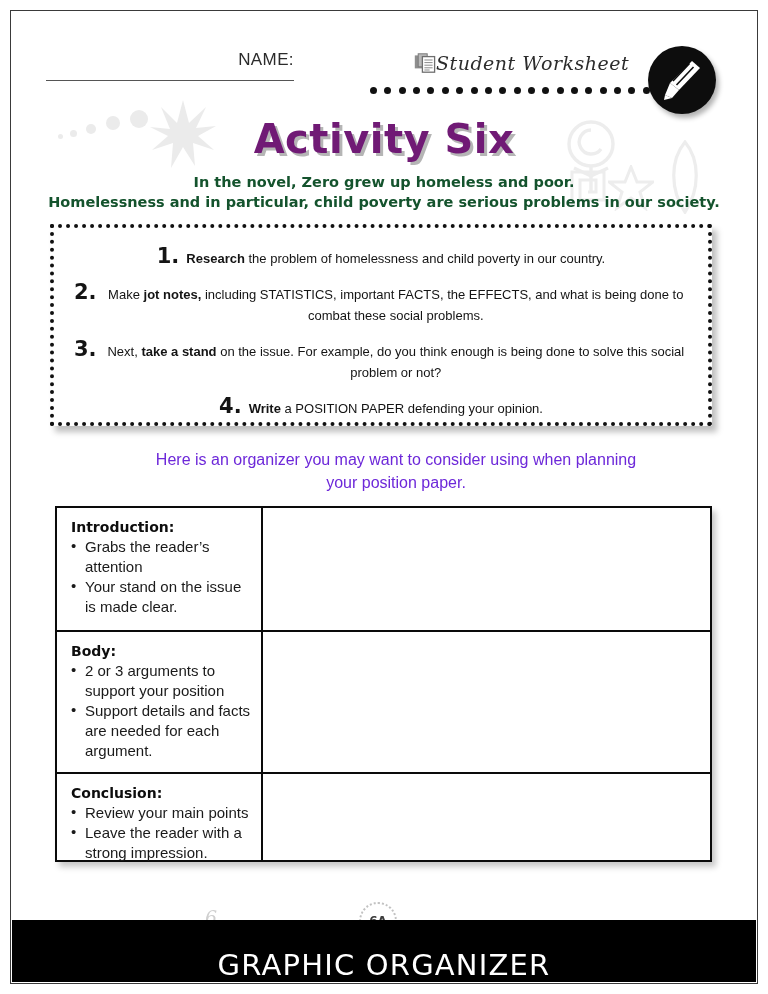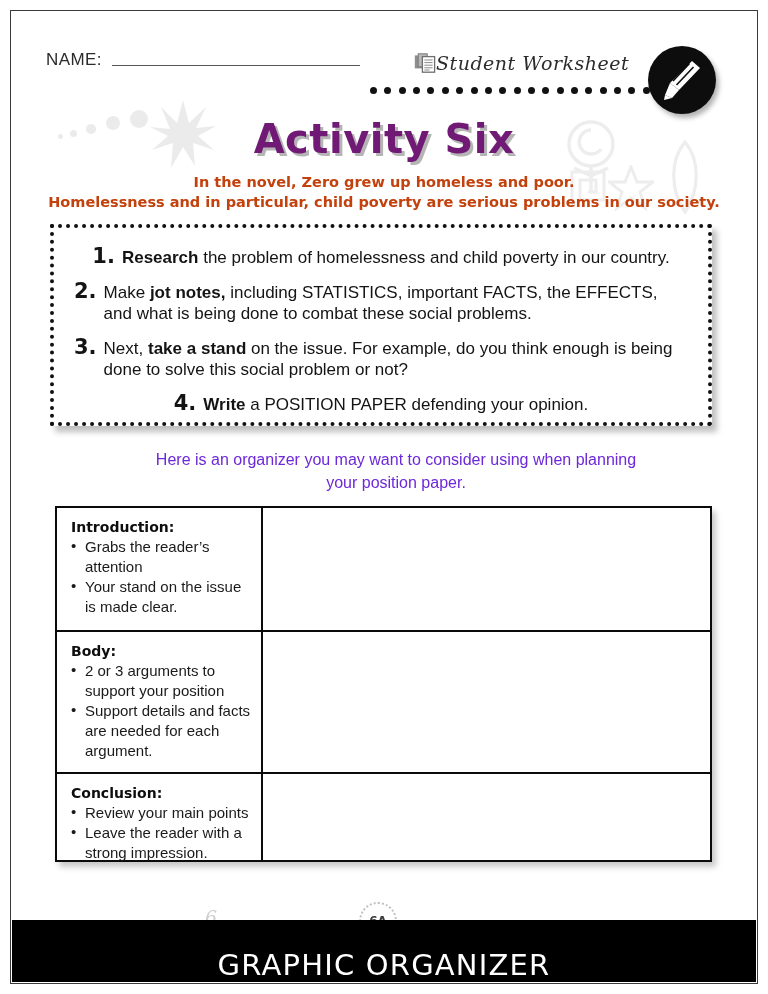--- a/index.html
+++ b/index.html
@@ -40,21 +40,21 @@
   .wm-star-left { left: 148px; top: 98px; }
   .wm-rose     { left: 560px; top: 118px; }
   .wm-leaf     { left: 668px; top: 140px; }
   .wm-spiral   { left: 568px; top: 168px; }
   .wm-star-sm  { left: 608px; top: 165px; }
 
   
   #name-row {
     position: absolute;
     left: 46px; top: 50px;
-    display: flex; align-items: flex-end; gap: 10px;
+    display: flex; align-items: flex-end; gap: 10px; flex-direction: column;
   }
   #name-label {
     font-size: 17px; color: #2b2b2b; letter-spacing: .4px;
     font-family: "Liberation Sans", sans-serif;
   }
   #name-line {
     width: 248px; height: 0;
     border-bottom: 1.4px solid #555;
     margin-bottom: 4px;
   }
@@ -113,21 +113,21 @@
 
   
   #intro {
     position: absolute;
     left: 0; top: 172px; width: 768px;
     text-align: center;
     font-family: "DejaVu Sans", sans-serif;
     font-weight: bold;
     font-size: 14.5px;
     line-height: 20px;
-    color: #c2410c;
+    color: #14532d;
   }
 
   
   #instr-box {
     position: absolute;
     left: 50px; top: 224px;
     width: 662px; height: 202px;
     border: 4px dotted #111;
     background: #fff;
     box-shadow: 5px 6px 6px rgba(0,0,0,.25);
@@ -147,22 +147,23 @@
   }
   .instr-num {
     font-family: "DejaVu Sans", sans-serif;
     font-weight: bold;
     font-size: 21px;
     line-height: 1;
     flex: 0 0 auto;
   }
   .instr-text {
     font-family: "Liberation Sans", sans-serif;
-    font-size: 17px;
+    font-size: 13px;
     line-height: 21px;
+    text-align: center;
     max-width: 588px;
   }
   .instr-text b { font-weight: bold; }
   .instr-item.it1 { margin-top: 4px; }
   .instr-item.it4 { margin-top: 10px; }
 
   
   #organizer-lead {
     position: absolute;
     left: 12px; top: 448px; width: 768px;

